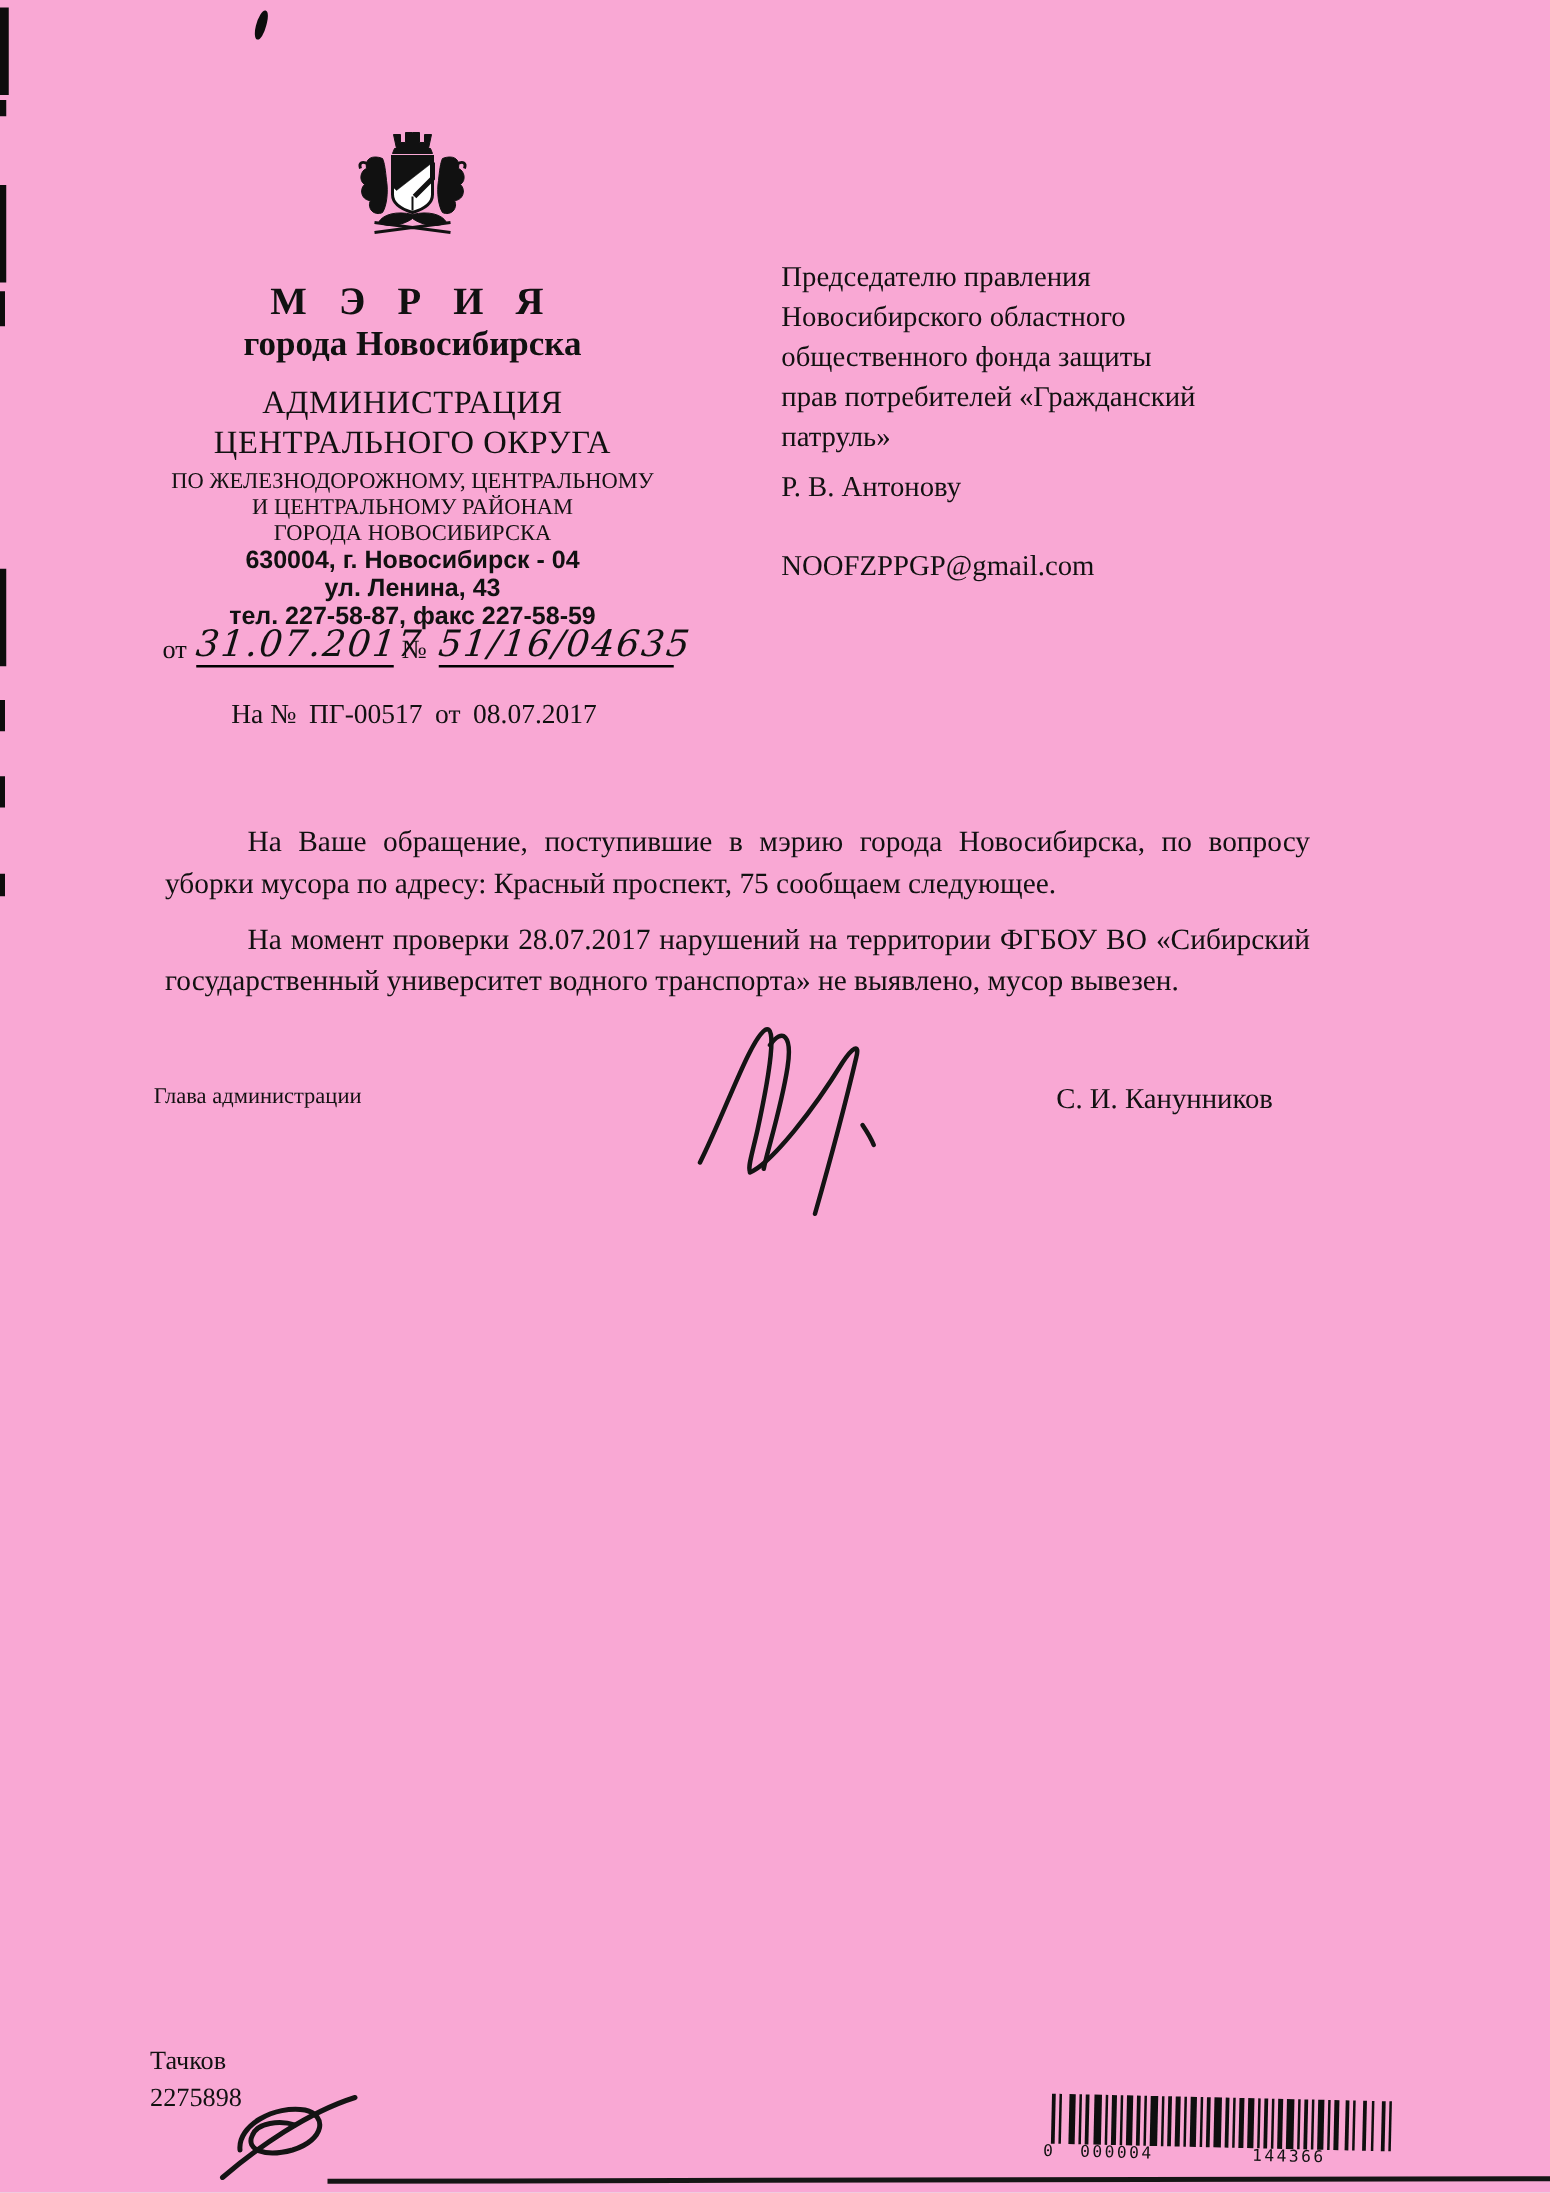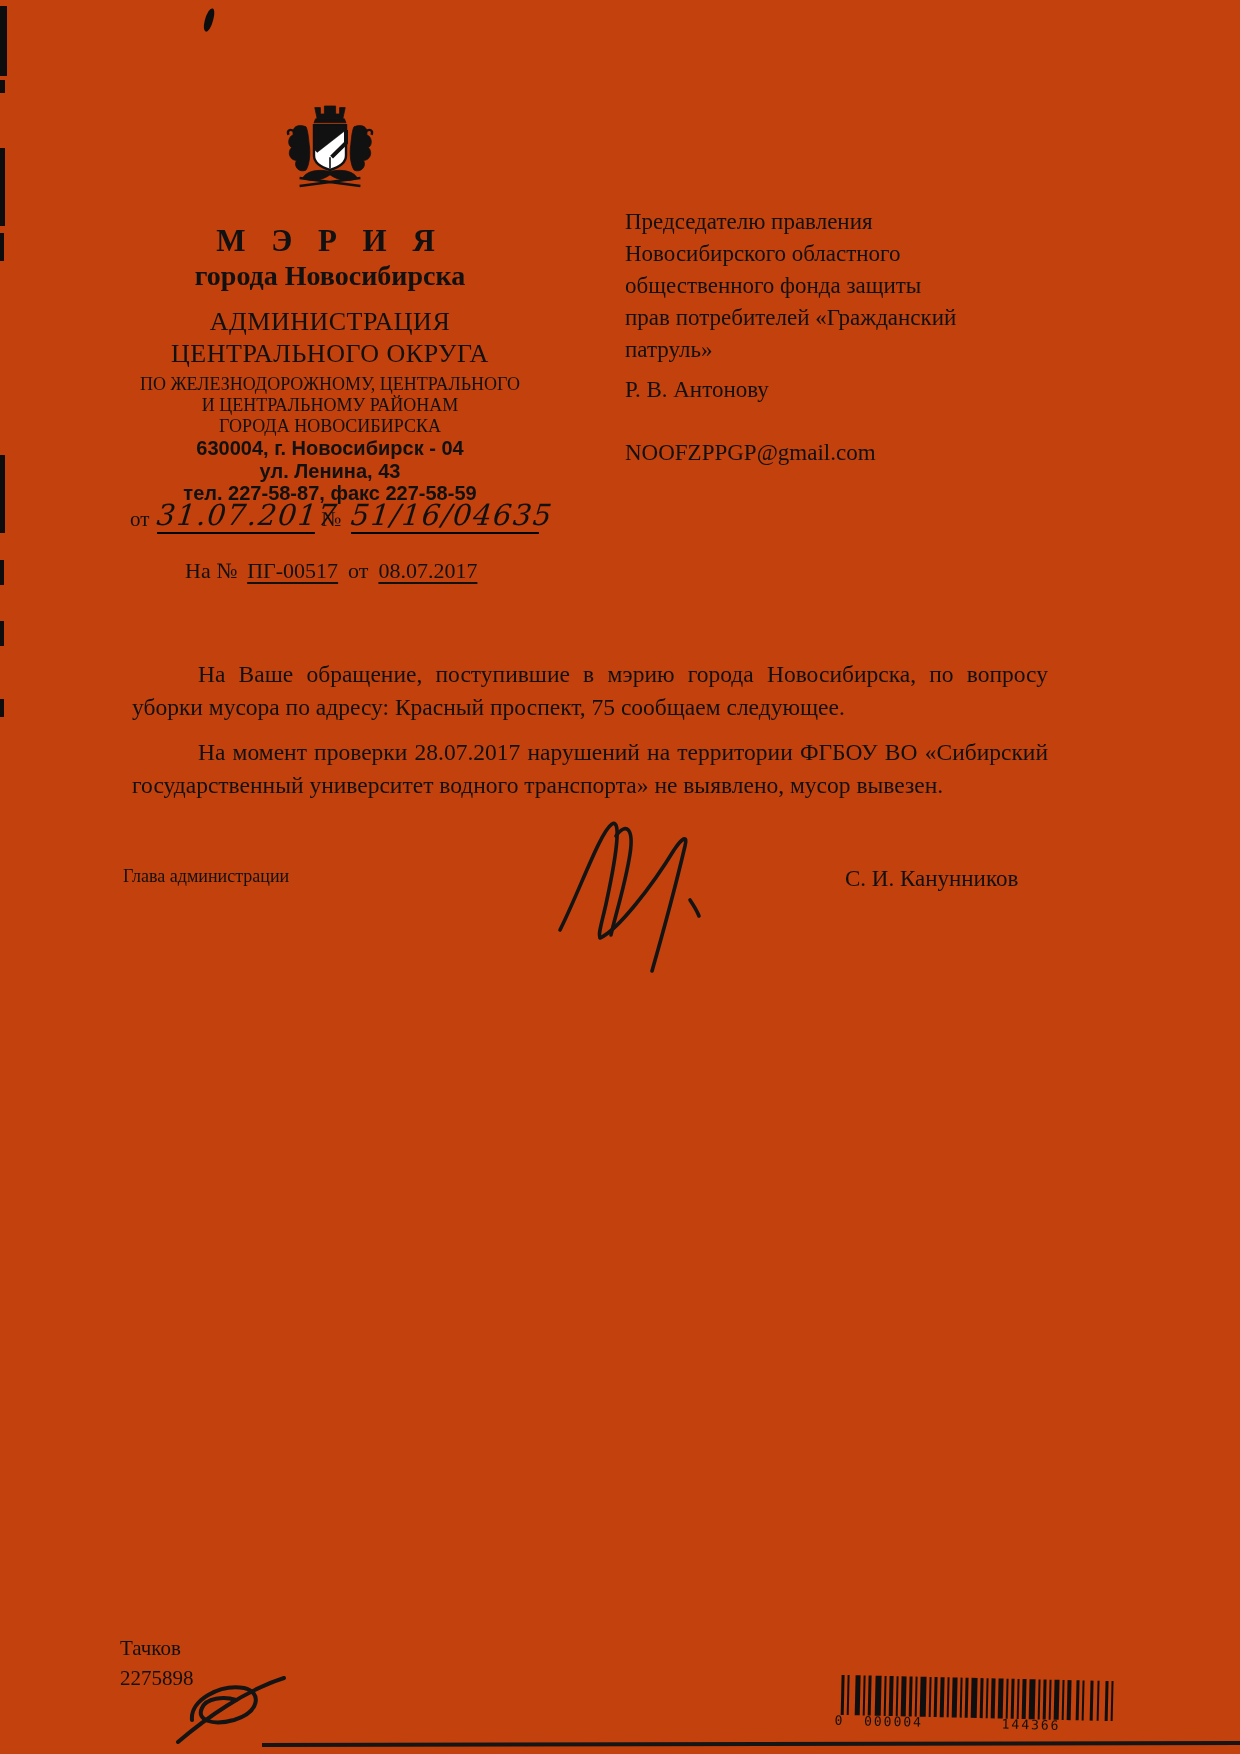--- a/index.html
+++ b/index.html
@@ -1,19 +1,19 @@
 <!DOCTYPE html>
 <html><head>
 <meta charset="utf-8">
 <style>
   html,body{margin:0;padding:0;background:#e8e8e8;}
   .page{
     position:relative;
     width:1240px;height:1754px;
-    background:#c2410c;
+    background:#f9a8d4;
     margin:0 auto;
     overflow:hidden;
     font-family:"Liberation Serif", serif;
     color:#111;
   }
   
   .edge-mark{position:absolute;left:0;background:#0d0d0d;}
   .pen-tick{position:absolute;left:205px;top:8px;width:8px;height:24px;background:#0d0d0d;
     border-radius:60% 40% 55% 45%;transform:rotate(14deg);}
   .bottom-line{position:absolute;left:262px;top:1742px;width:978px;height:4px;background:#151515;
@@ -27,21 +27,21 @@
   .districts{font-size:18px;line-height:21px;margin-top:4px;}
   .contact{font-family:"Liberation Sans", sans-serif;font-weight:bold;font-size:20px;line-height:22.5px;}
   
   .ref-row{position:absolute;top:498px;left:130px;width:490px;font-size:21px;display:flex;align-items:flex-end;}
   .ref-label{padding-bottom:2px;}
   .hand{font-family:"DejaVu Serif", serif;font-style:italic;font-size:29px;letter-spacing:1.5px;
     transform:skewX(-6deg);white-space:nowrap;}
   .u-date{display:inline-block;width:158px;border-bottom:2.5px solid #000;text-align:center;margin:0 6px 0 8px;}
   .u-num{display:inline-block;width:188px;border-bottom:2.5px solid #000;text-align:center;margin-left:10px;}
   .reply-row{position:absolute;top:558px;left:185px;font-size:22px;}
-  .reply-row .uline{text-decoration:underline;text-underline-offset:4px;}
+  .reply-row .uline{text-underline-offset:4px;}
   .sp{display:inline-block;width:10px;}
   
   .addressee{position:absolute;top:206px;left:625px;width:430px;font-size:23px;line-height:32px;}
   .addr-name{margin-top:8px;}
   .addr-email{margin-top:31px;}
   
   .body-text{position:absolute;top:646px;left:120px;width:940px;font-size:23.5px;line-height:33px;
     text-align:justify;}
   .body-text p{margin:12px;text-indent:66px;}
   
@@ -94,21 +94,21 @@
         <path d="M22,106 L98,96 M22,96 L98,106" fill="none" stroke-width="3"></path>
       </g>
     </svg>
     <div class="org1">М Э Р И Я</div>
     <div class="org2">города Новосибирска</div>
     <div class="dept">
       <div>АДМИНИСТРАЦИЯ</div>
       <div>ЦЕНТРАЛЬНОГО ОКРУГА</div>
     </div>
     <div class="districts">
-      <div>ПО ЖЕЛЕЗНОДОРОЖНОМУ, ЦЕНТРАЛЬНОГО</div>
+      <div>ПО ЖЕЛЕЗНОДОРОЖНОМУ, ЦЕНТРАЛЬНОМУ</div>
       <div>И ЦЕНТРАЛЬНОМУ РАЙОНАМ</div>
       <div>ГОРОДА НОВОСИБИРСКА</div>
     </div>
     <div class="contact">
       <div>630004, г. Новосибирск - 04</div>
       <div>ул. Ленина, 43</div>
       <div>тел. 227-58-87, факс 227-58-59</div>
     </div>
   </div>
 

